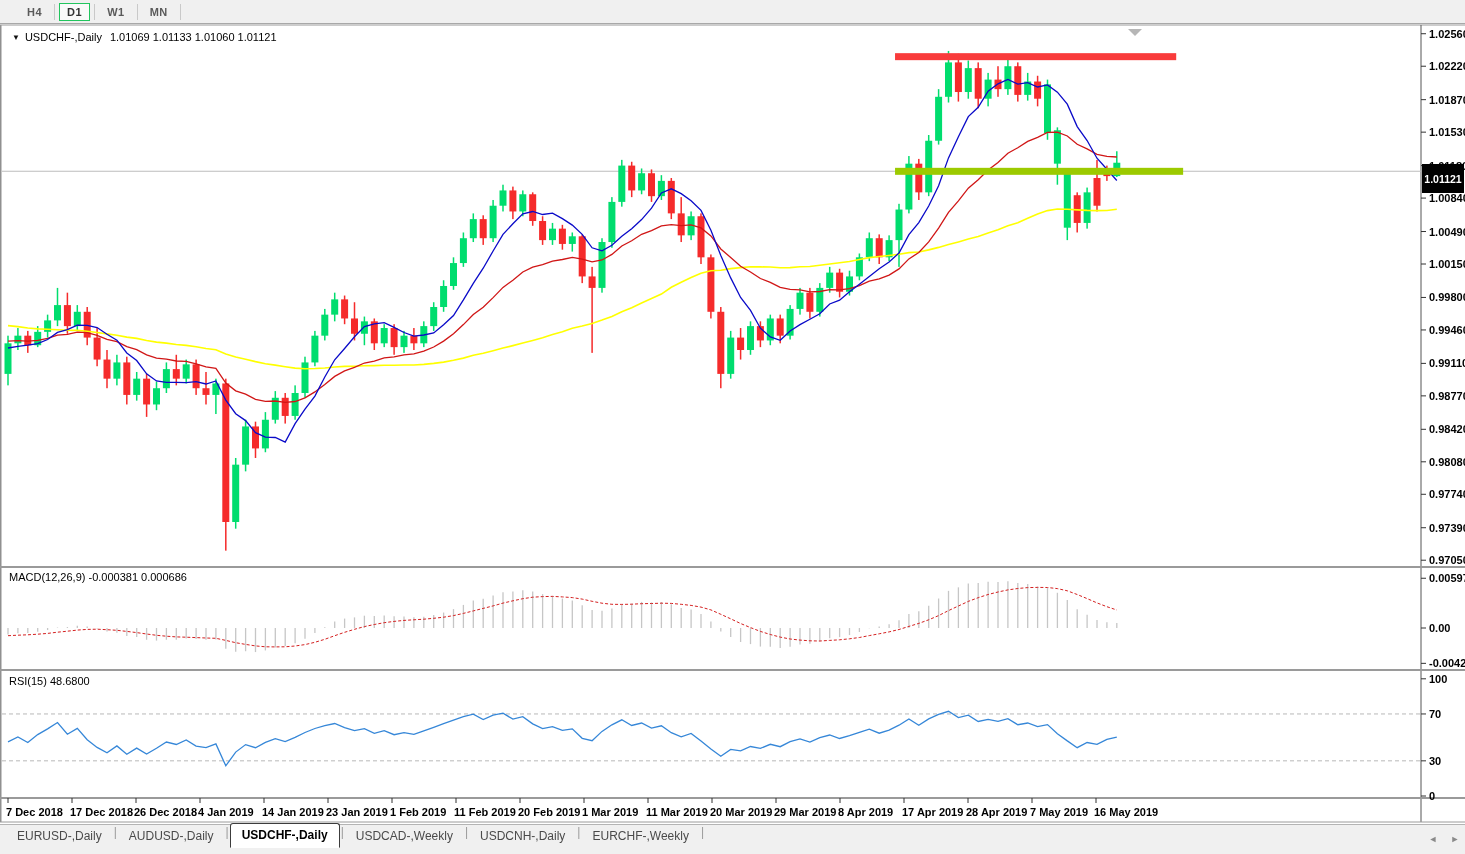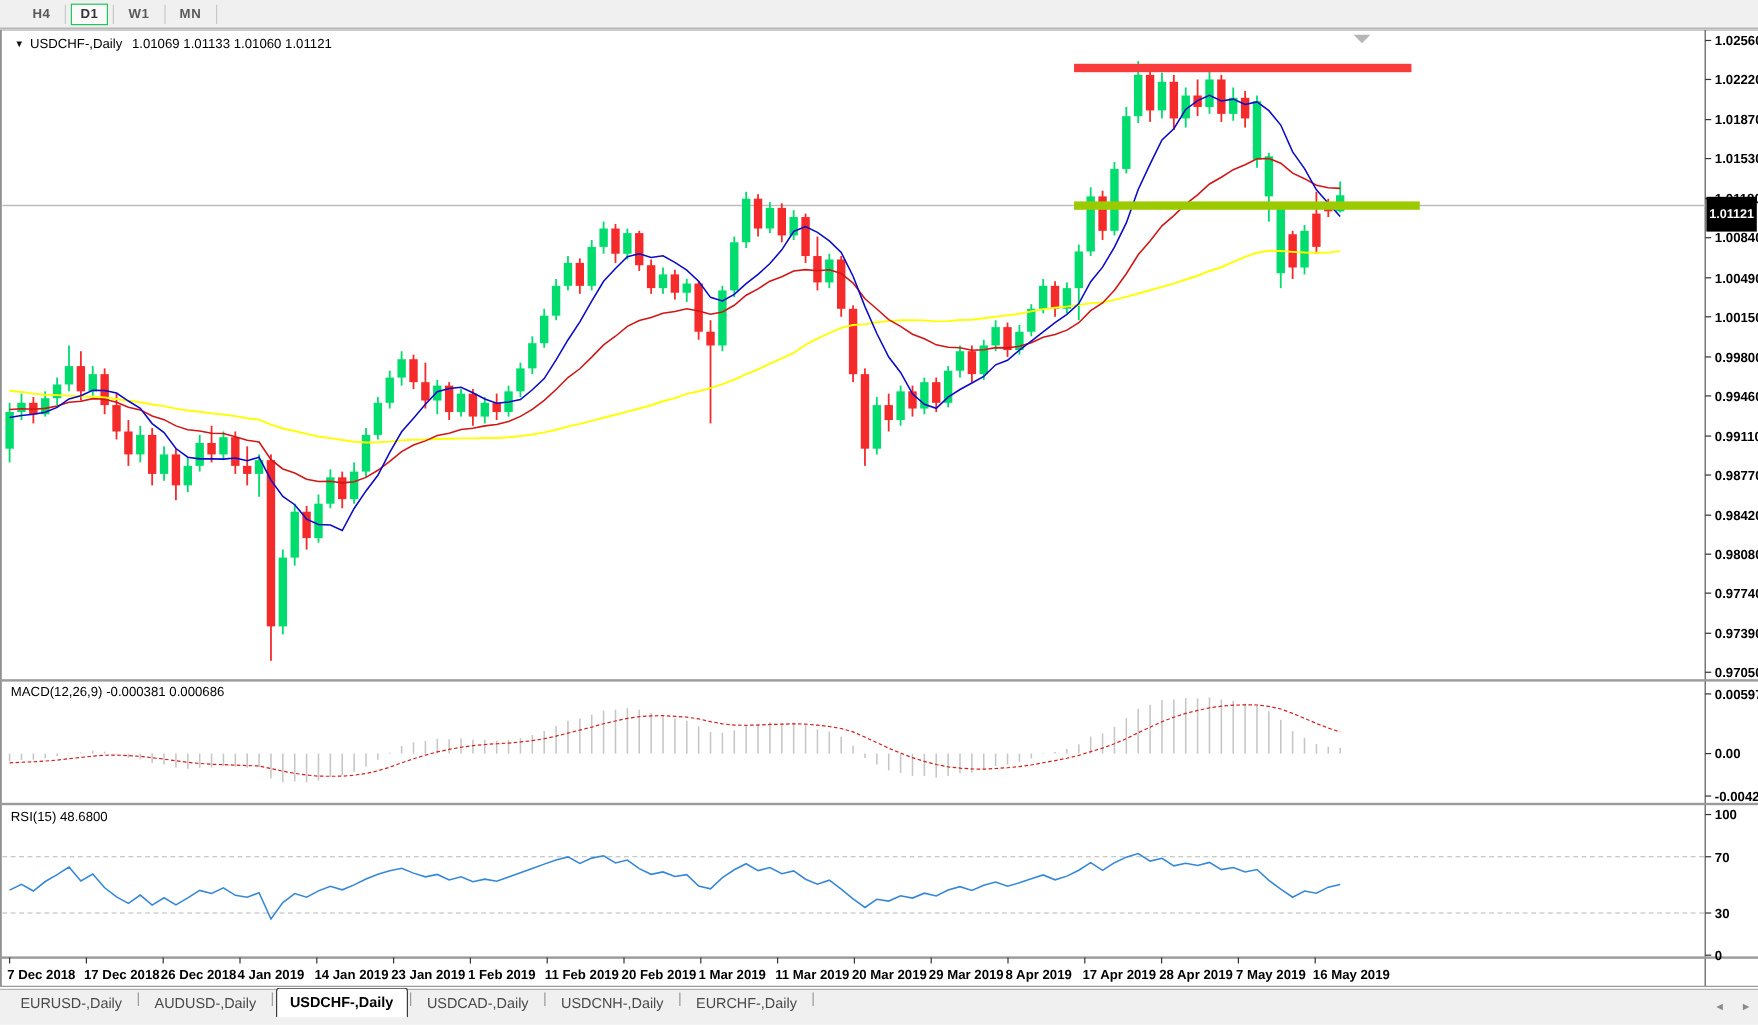--- a/index.html
+++ b/index.html
@@ -513,23 +513,23 @@
 <div id="rsi-label" class="overlay">RSI(15) 48.6800</div>
 <div id="price-box">1.01121</div>
 
 <div id="tabbar">
     <div class="tab">EURUSD-,Daily</div>
     <div class="tab-sep">|</div>
     <div class="tab">AUDUSD-,Daily</div>
     <div class="tab-sep">|</div>
     <div class="tab active">USDCHF-,Daily</div>
     <div class="tab-sep">|</div>
-    <div class="tab">USDCAD-,Daily</div>
+    <div class="tab">USDCAD-,Weekly</div>
     <div class="tab-sep">|</div>
     <div class="tab">USDCNH-,Daily</div>
     <div class="tab-sep">|</div>
-    <div class="tab">EURCHF-,Daily</div>
+    <div class="tab">EURCHF-,Weekly</div>
     <div class="tab-sep">|</div>
   </div>
 <div id="tabnav">
   <div class="navbtn">◄</div>
   <div class="navbtn">►</div>
 </div>
 
 </body></html>

